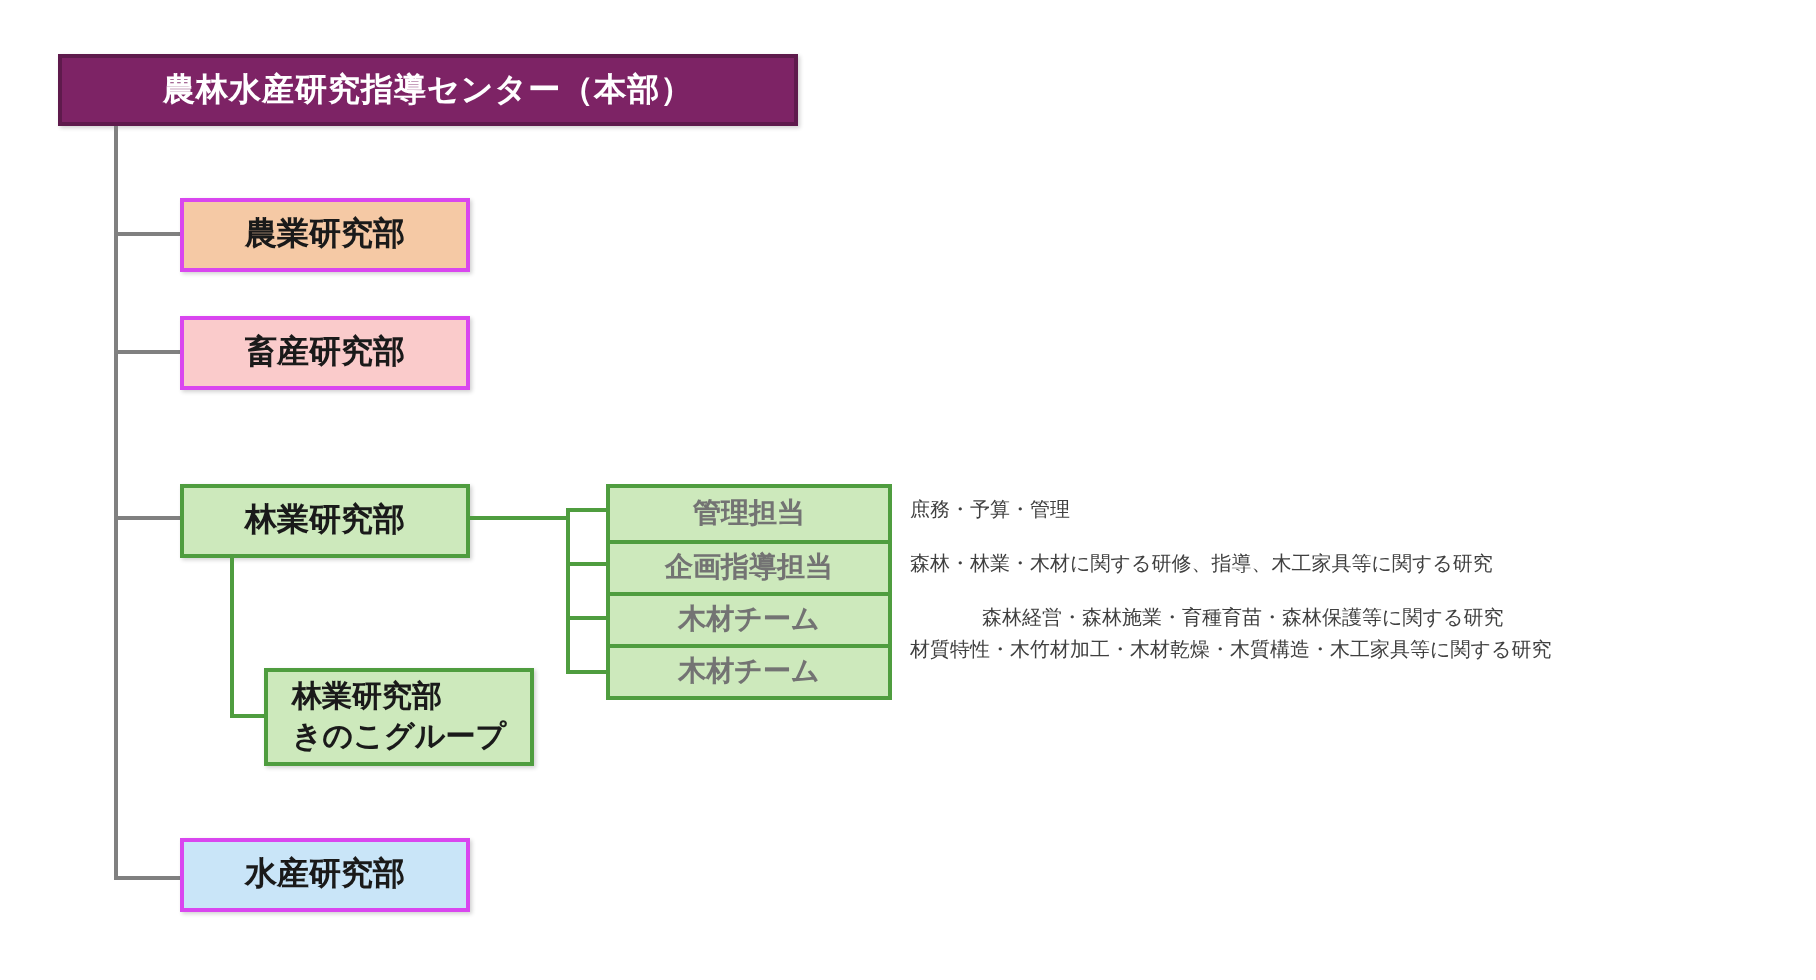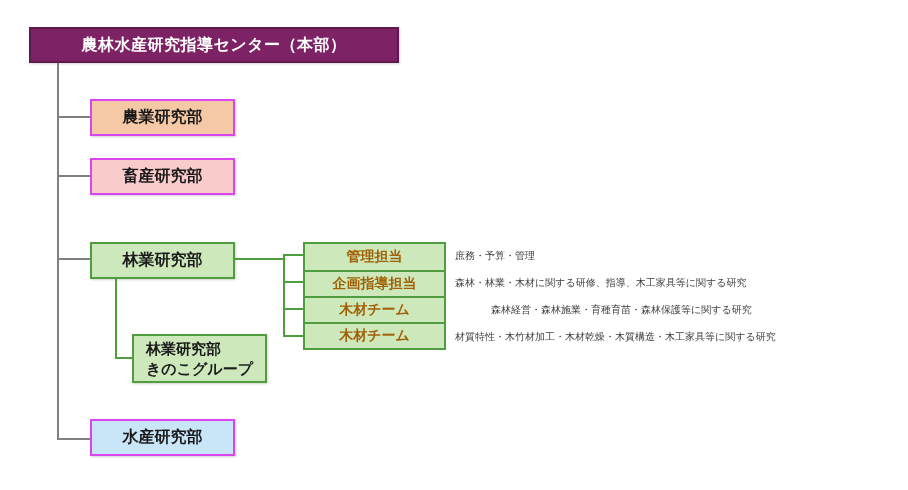--- a/index.html
+++ b/index.html
@@ -55,34 +55,34 @@
     position:absolute;
     left:303px;top:242px;width:143px;height:108px;
     box-sizing:border-box;
     background:#CDE9BC;
     border:2px solid #4F9D3F;
   }
   .team-row{
     box-sizing:border-box;
     height:26px;
     display:flex;align-items:center;justify-content:center;
-    font-size:14px;font-weight:bold;color:#a16207;
+    font-size:14px;font-weight:bold;color:#737373;
   }
   .team-row + .team-row{border-top:2px solid #4F9D3F;}
 
   .team-desc{
     position:absolute;
     left:455px;height:19px;line-height:19px;
     font-size:10px;color:#404040;
     white-space:nowrap;
   }
   .desc-0{top:246px;}
   .desc-1{top:273px;}
   .desc-2{top:300px;margin-left:36px;}
-  .desc-3{top:327px;text-align:center;}
+  .desc-3{top:316px;text-align:center;}
 </style>
 </head>
 <body>
 
 <div class="stage">
 
   <div class="node root-box">
     <span>農林水産研究指導センター（本部）</span>
   </div>
 

